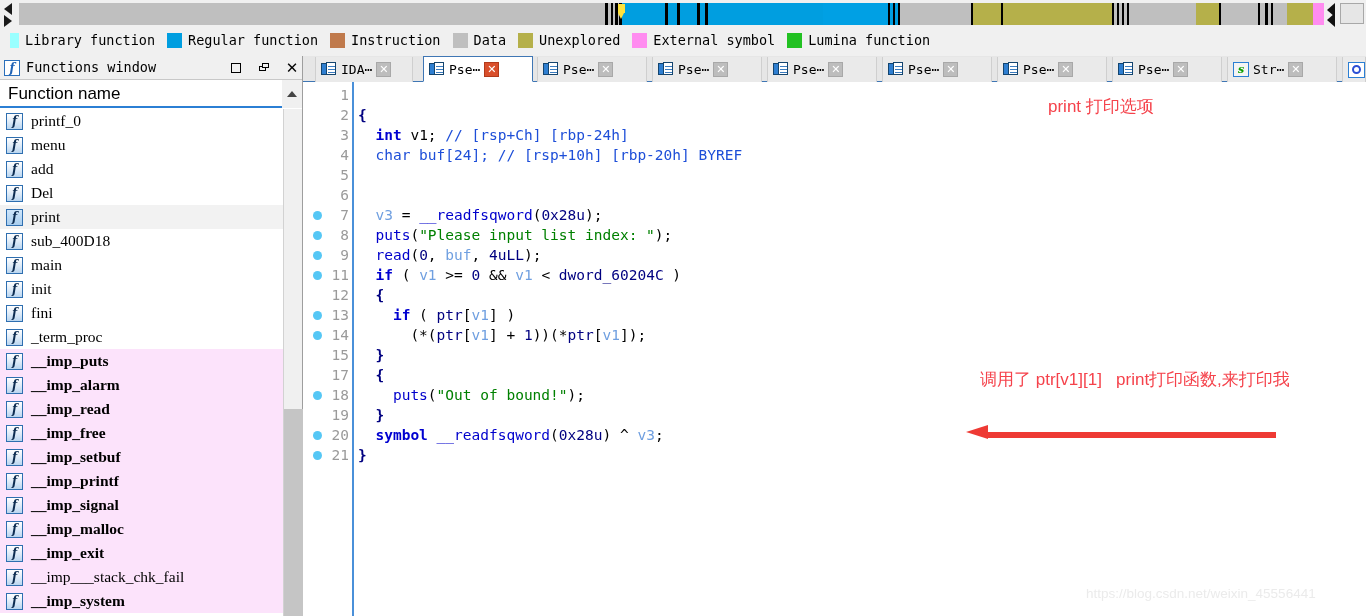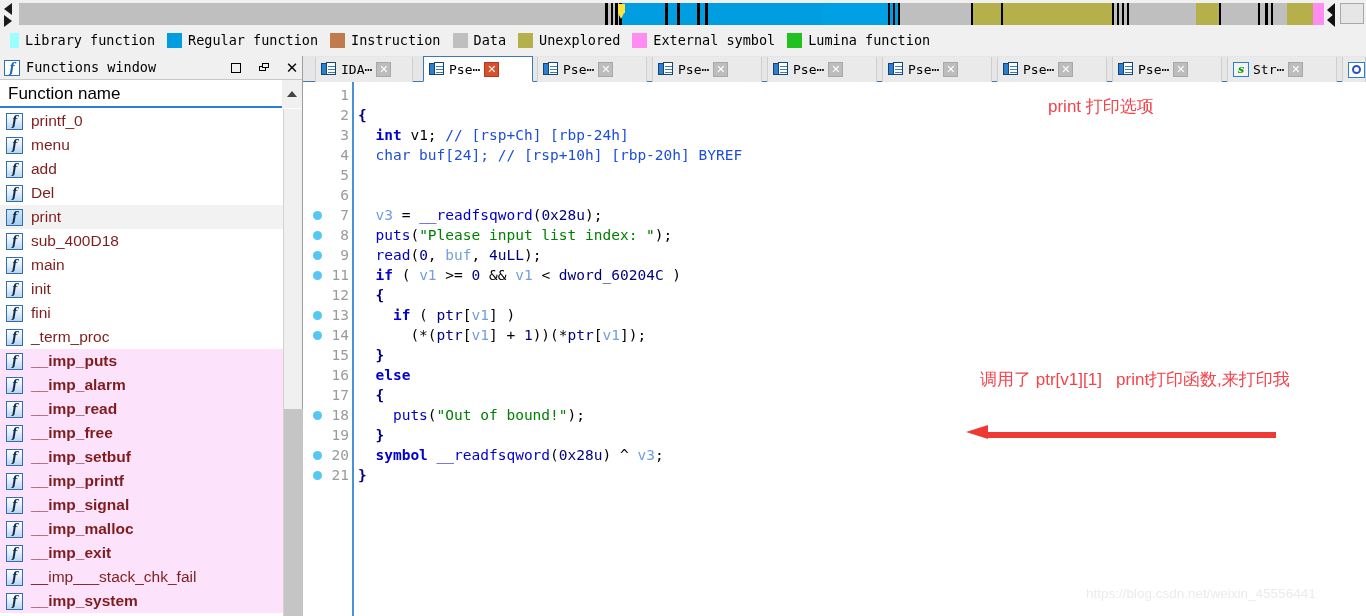--- a/index.html
+++ b/index.html
@@ -68,21 +68,21 @@
   #fw-list { position:absolute; left:0; top:53px; width:283px; height:507px; background:#fff; overflow:hidden; }
   .fn-row { position:relative; height:24px; display:flex; align-items:center; padding-left:6px; }
   .fn-row.sel { background:#f2f2f2; }
   .fn-row.ext { background:#fce3fb; }
   .fn-icon { width:17px; height:17px; margin-right:8px; flex:0 0 17px;
              background:linear-gradient(180deg,#ffffff 0%,#dceaf8 55%,#b9d5ef 100%);
              border:1px solid #2f6fb0; display:flex; align-items:center; justify-content:center;
              font-family:"DejaVu Serif", serif; font-style:italic; font-weight:bold;
              font-size:12px; color:#0d2d52; line-height:1; }
   .fn-icon.sel { background:linear-gradient(180deg,#cfe6fb 0%,#a8cdee 100%); }
-  .fn-name { font-size:15.5px; color:#7f1d1d; font-family:Liberation Sans, sans-serif; white-space:nowrap; }
+  .fn-name { font-size:15.5px; color:#000000; font-family:Liberation Serif, serif; white-space:nowrap; }
   .fn-name.bold { font-weight:bold; }
 
   #fw-scroll { position:absolute; left:283px; top:53px; width:19px; height:507px; background:#f0f0f0;
                border-left:1px solid #d2d2d2; }
   #fw-thumb { position:absolute; left:0; top:300px; width:19px; height:207px; background:#c5c5c5; }
 
   
   #tabbar { position:absolute; left:303px; top:56px; width:1063px; height:26px;
             background:#e6e6e6; border-bottom:1px solid #3f76b4; }
   .tab { position:absolute; top:1px; height:25px; display:flex; align-items:center;
@@ -481,21 +481,20 @@
         <div class="cl"><span class="lnum">5</span></div>
         <div class="cl"><span class="lnum">6</span><span class="ctext"></span></div>
         <div class="cl"><span class="dot"></span><span class="lnum">7</span><span class="ctext"><span class="op">  </span><span class="var">v3</span><span class="op"> = </span><span class="fn">__readfsqword</span><span class="op">(</span><span class="num">0x28u</span><span class="op">);</span></span></div>
         <div class="cl"><span class="dot"></span><span class="lnum">8</span><span class="ctext"><span class="op">  </span><span class="fn">puts</span><span class="op">(</span><span class="str">"Please input list index: "</span><span class="op">);</span></span></div>
         <div class="cl"><span class="dot"></span><span class="lnum">9</span><span class="ctext"><span class="op">  </span><span class="fn">read</span><span class="op">(</span><span class="num">0</span><span class="op">, </span><span class="var">buf</span><span class="op">, </span><span class="num">4uLL</span><span class="op">);</span></span></div>
         <div class="cl"><span class="dot"></span><span class="lnum">11</span><span class="ctext"><span class="op">  </span><span class="k">if</span><span class="op"> ( </span><span class="var">v1</span><span class="op"> &gt;= </span><span class="num">0</span><span class="op"> &amp;&amp; </span><span class="var">v1</span><span class="op"> &lt; </span><span class="gv">dword_60204C</span><span class="op"> )</span></span></div>
         <div class="cl"><span class="lnum">12</span><span class="ctext"><span class="pl">  {</span></span></div>
         <div class="cl"><span class="dot"></span><span class="lnum">13</span><span class="ctext"><span class="op">    </span><span class="k">if</span><span class="op"> ( </span><span class="gv">ptr</span><span class="op">[</span><span class="var">v1</span><span class="op">] )</span></span></div>
         <div class="cl"><span class="dot"></span><span class="lnum">14</span><span class="ctext"><span class="op">      (*(</span><span class="gv">ptr</span><span class="op">[</span><span class="var">v1</span><span class="op">] + </span><span class="num">1</span><span class="op">))(*</span><span class="gv">ptr</span><span class="op">[</span><span class="var">v1</span><span class="op">]);</span></span></div>
         <div class="cl"><span class="lnum">15</span><span class="ctext"><span class="pl">  }</span></span></div>
-        <div class="cl"><span class="lnum">16</span><span class="ctext"><span class="op">  </span><span class="k">else</span></span></div>
         <div class="cl"><span class="lnum">17</span><span class="ctext"><span class="pl">  {</span></span></div>
         <div class="cl"><span class="dot"></span><span class="lnum">18</span><span class="ctext"><span class="op">    </span><span class="fn">puts</span><span class="op">(</span><span class="str">"Out of bound!"</span><span class="op">);</span></span></div>
         <div class="cl"><span class="lnum">19</span><span class="ctext"><span class="pl">  }</span></span></div>
         <div class="cl"><span class="dot"></span><span class="lnum">20</span><span class="ctext"><span class="op">  </span><span class="k">symbol</span><span class="op"> </span><span class="fn">__readfsqword</span><span class="op">(</span><span class="num">0x28u</span><span class="op">) ^ </span><span class="var">v3</span><span class="op">;</span></span></div>
         <div class="cl"><span class="dot"></span><span class="lnum">21</span><span class="ctext"><span class="pl">}</span></span></div>
       </div>
 
     <div id="arrow">
       <span class="head"></span>
         <span class="shaft"></span>

